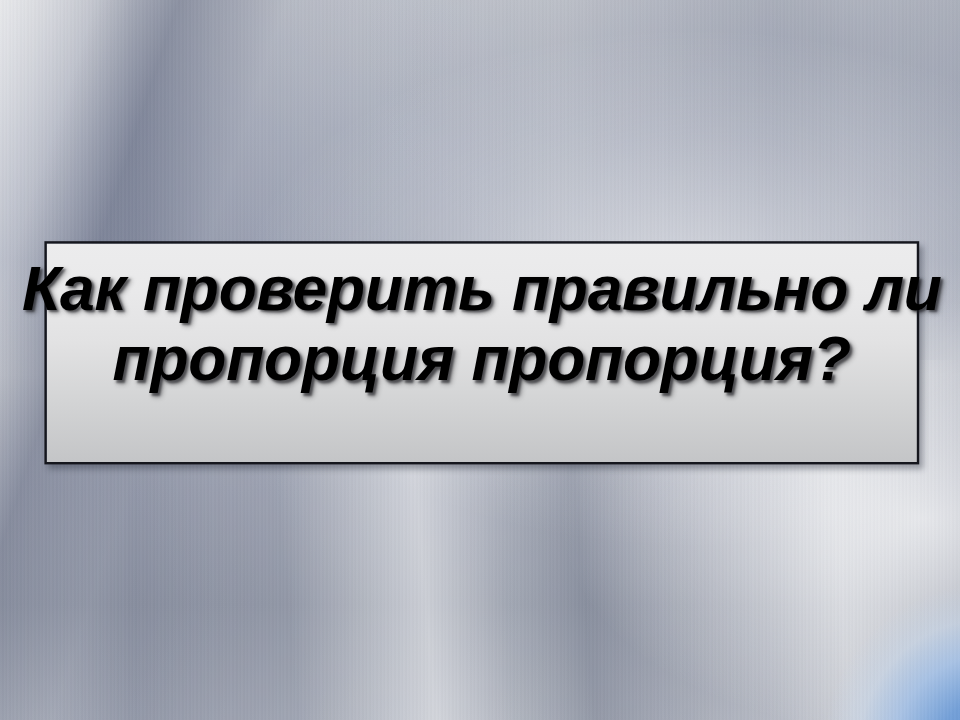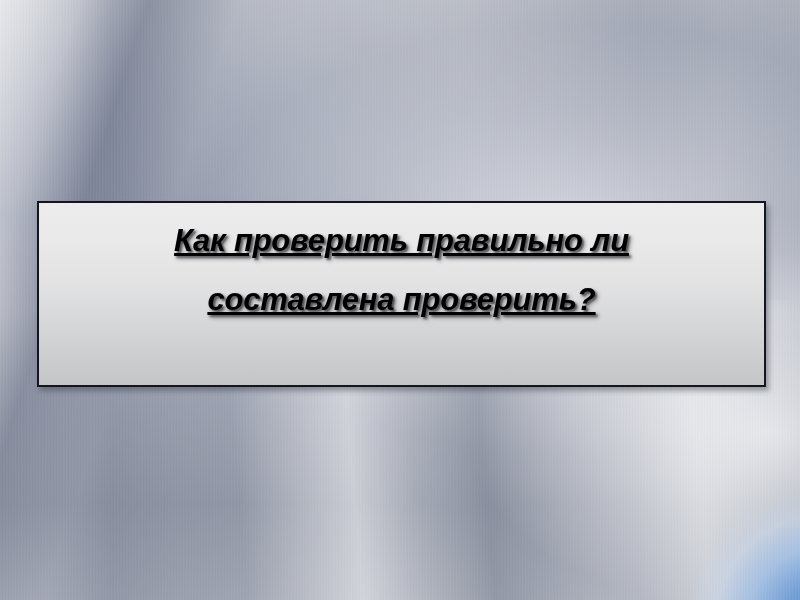--- a/index.html
+++ b/index.html
@@ -149,29 +149,28 @@
     align-items: center;
     justify-content: flex-start;
     padding-top: 9px;
   }
 
   .title-line {
     color: #000000;
     font-family: "Liberation Sans", sans-serif;
     font-weight: bold;
     font-style: italic;
-    font-size: 31px;
+    font-size: 52px;
     line-height: 58px;
     letter-spacing: -0.2px;
     white-space: nowrap;
     text-align: center;
     text-shadow:
        2px 2px 2px rgba(25,25,30,.60),
        3px 3px 4px rgba(25,25,30,.38);
-    text-decoration: underline;
   }
   .title-line-2 {
     margin-top: 1px;
   }
 </style>
 </head>
 <body>
 
 <div id="slide">
 
@@ -180,16 +179,16 @@
   <div class="bg-layer bg-glow3"></div>
   <div class="bg-layer bg-diag1"></div>
   <div class="bg-layer bg-glow1"></div>
   <div class="bg-layer bg-diag2"></div>
   <div class="bg-layer bg-glow2"></div>
   <div class="bg-layer bg-blue"></div>
   <div class="bg-layer bg-brush"></div>
 
   <div id="title-box">
     <div class="title-line title-line-1">Как проверить правильно ли</div>
-    <div class="title-line title-line-2">составлена проверить?</div>
+    <div class="title-line title-line-2">пропорция пропорция?</div>
   </div>
 
 </div>
 
 </body></html>

